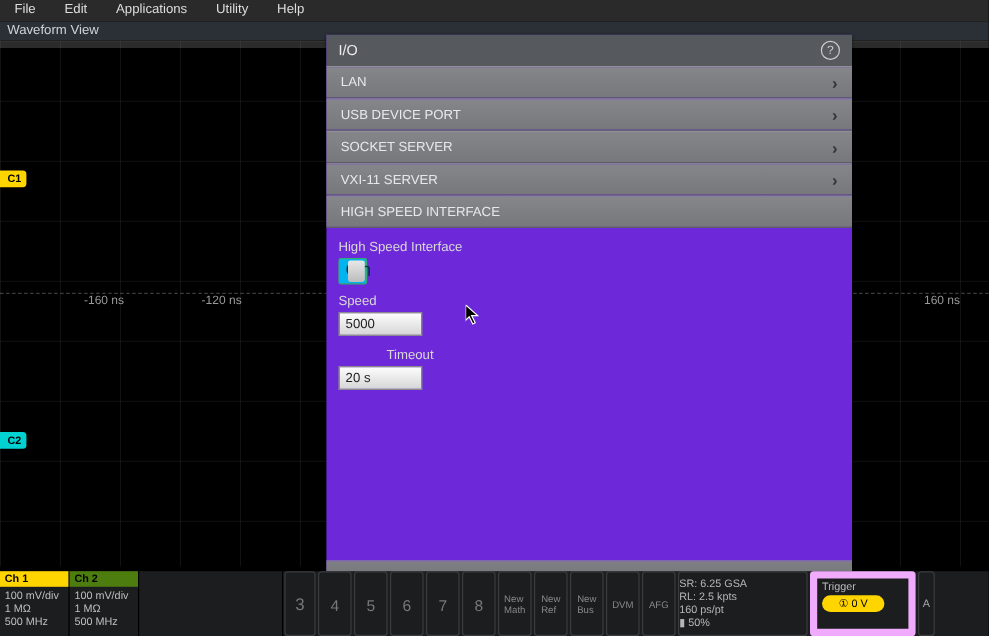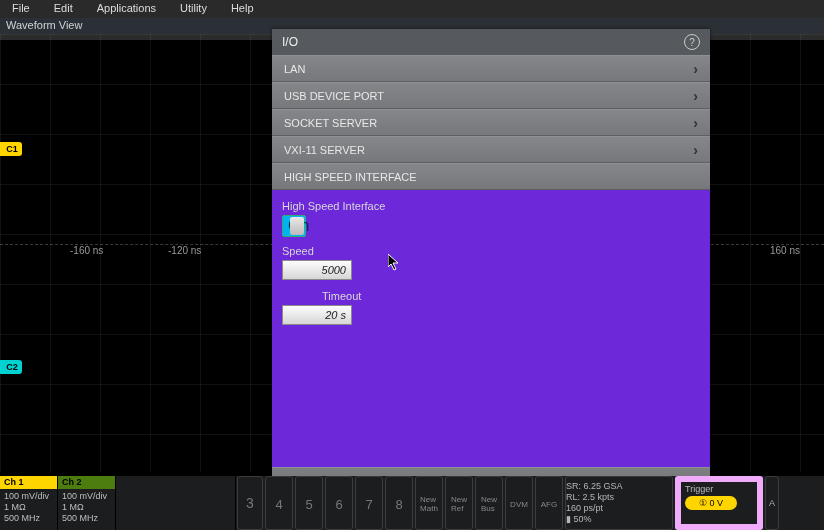--- a/index.html
+++ b/index.html
@@ -138,21 +138,21 @@
     width:14px; height:18px;
     background:linear-gradient(#e8e8e8,#bcbcbc);
     border-radius:2px;
   }
   .inputbox {
     margin-top:3px;
     width:70px; height:20px;
     background:linear-gradient(#fdfdfd,#d6d6d6);
     border:1px solid #8a8a8a;
     color:#222; font-size:11px;
-    text-align:right; padding:2px 5px;font-style:italic;
+    text-align:left; padding:2px 5px;
   }
   .panel-footer {
      height:26px;
      border-top:1px solid #8e9094;
      display:flex; align-items:center; justify-content:space-between;
      background:linear-gradient(#7d7f83,#6f7175);
      padding:0 12px; font-size:11px;
   }
 
   .cursor-arrow {

